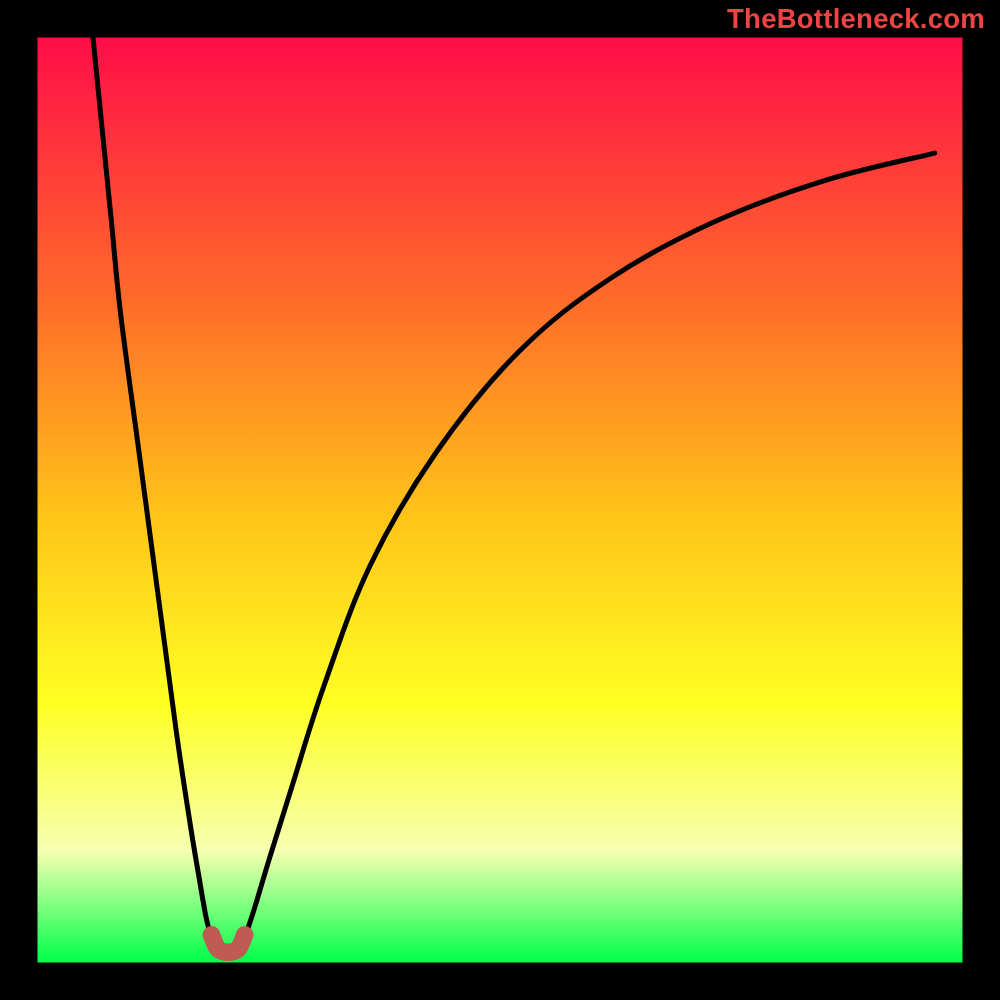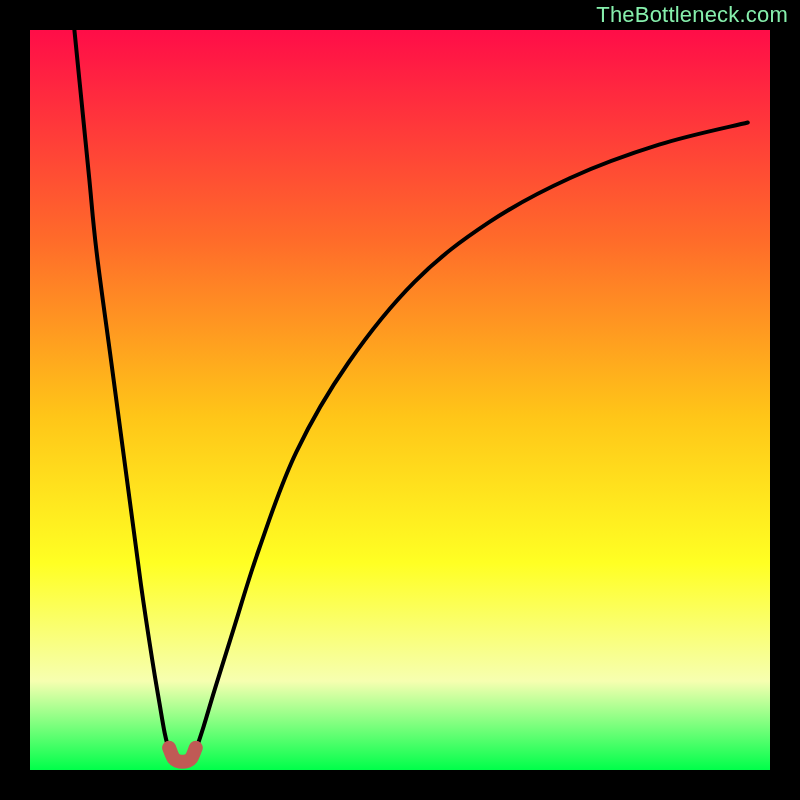--- a/index.html
+++ b/index.html
@@ -14,23 +14,23 @@
   .stage {
     position: relative;
     width: 800px;
     height: 800px;
     background: #000;
   }
   .watermark {
     position: absolute;
     top: 2px;
     right: 12px;
-    color: #86efac;
+    color: #ef4444;
     font-size: 22px;
-    font-weight: 400;
+    font-weight: 700;
     letter-spacing: 0.2px;
     z-index: 10;
   }
   svg.plot {
     position: absolute;
     left: 0;
     top: 0;
     width: 800px;
     height: 800px;
     display: block;

